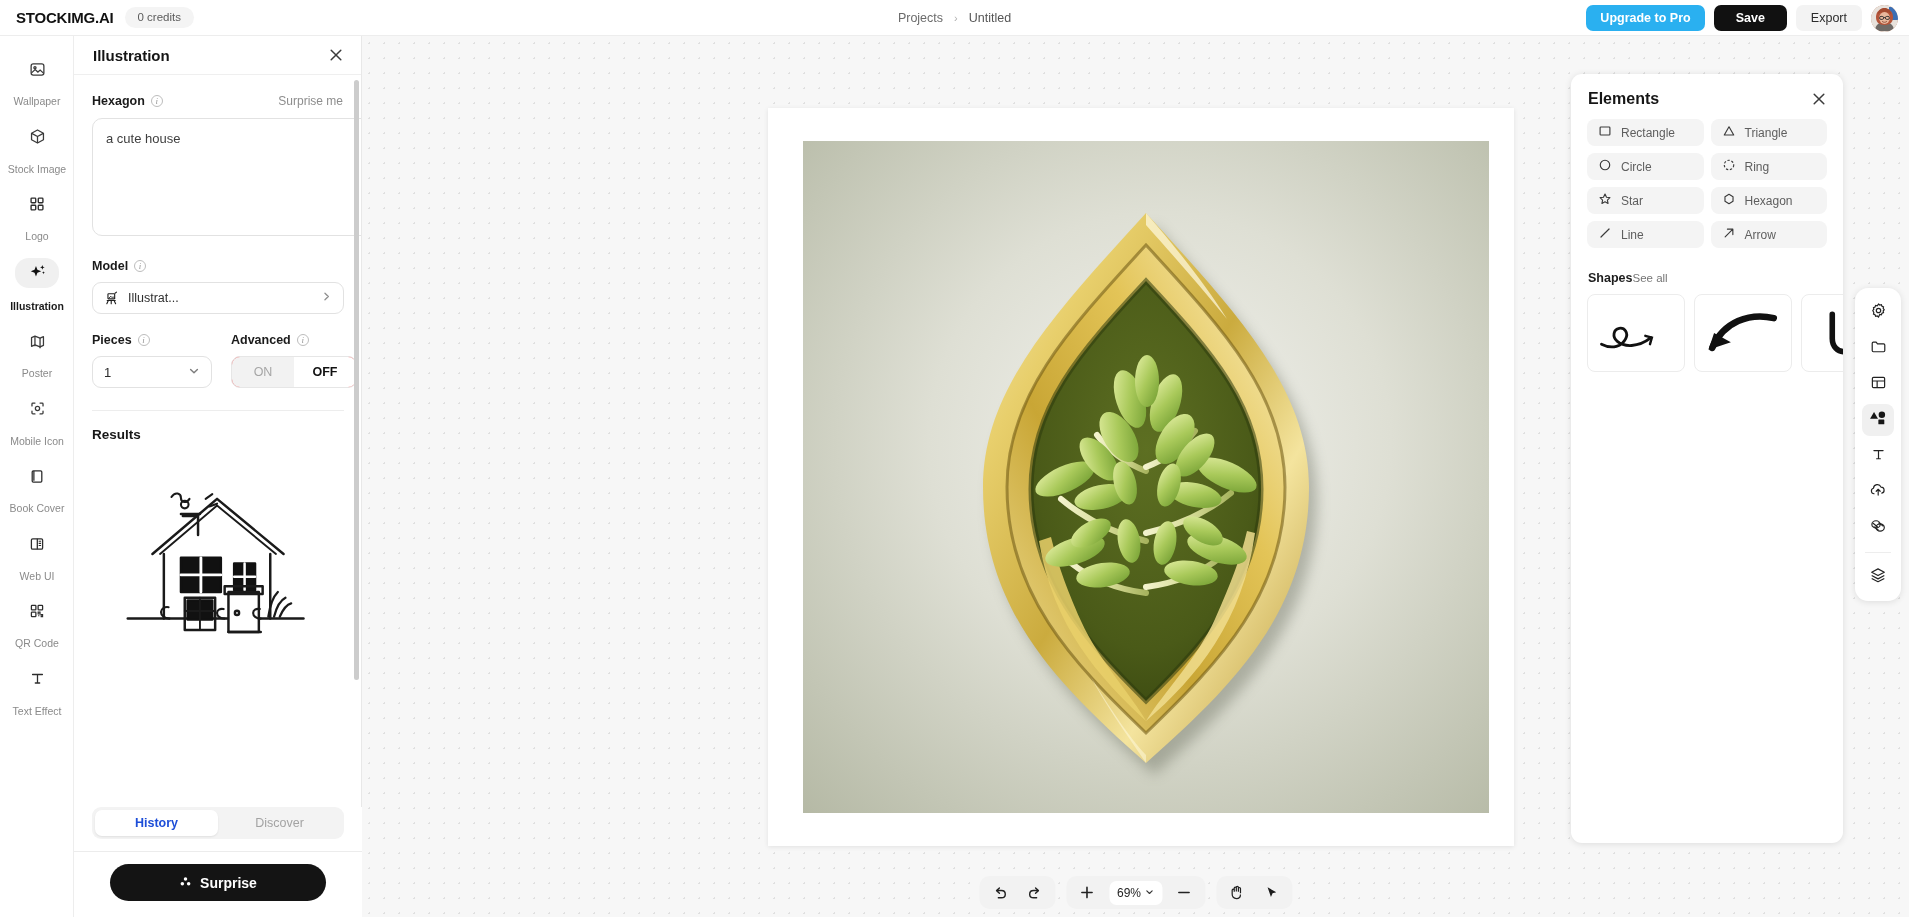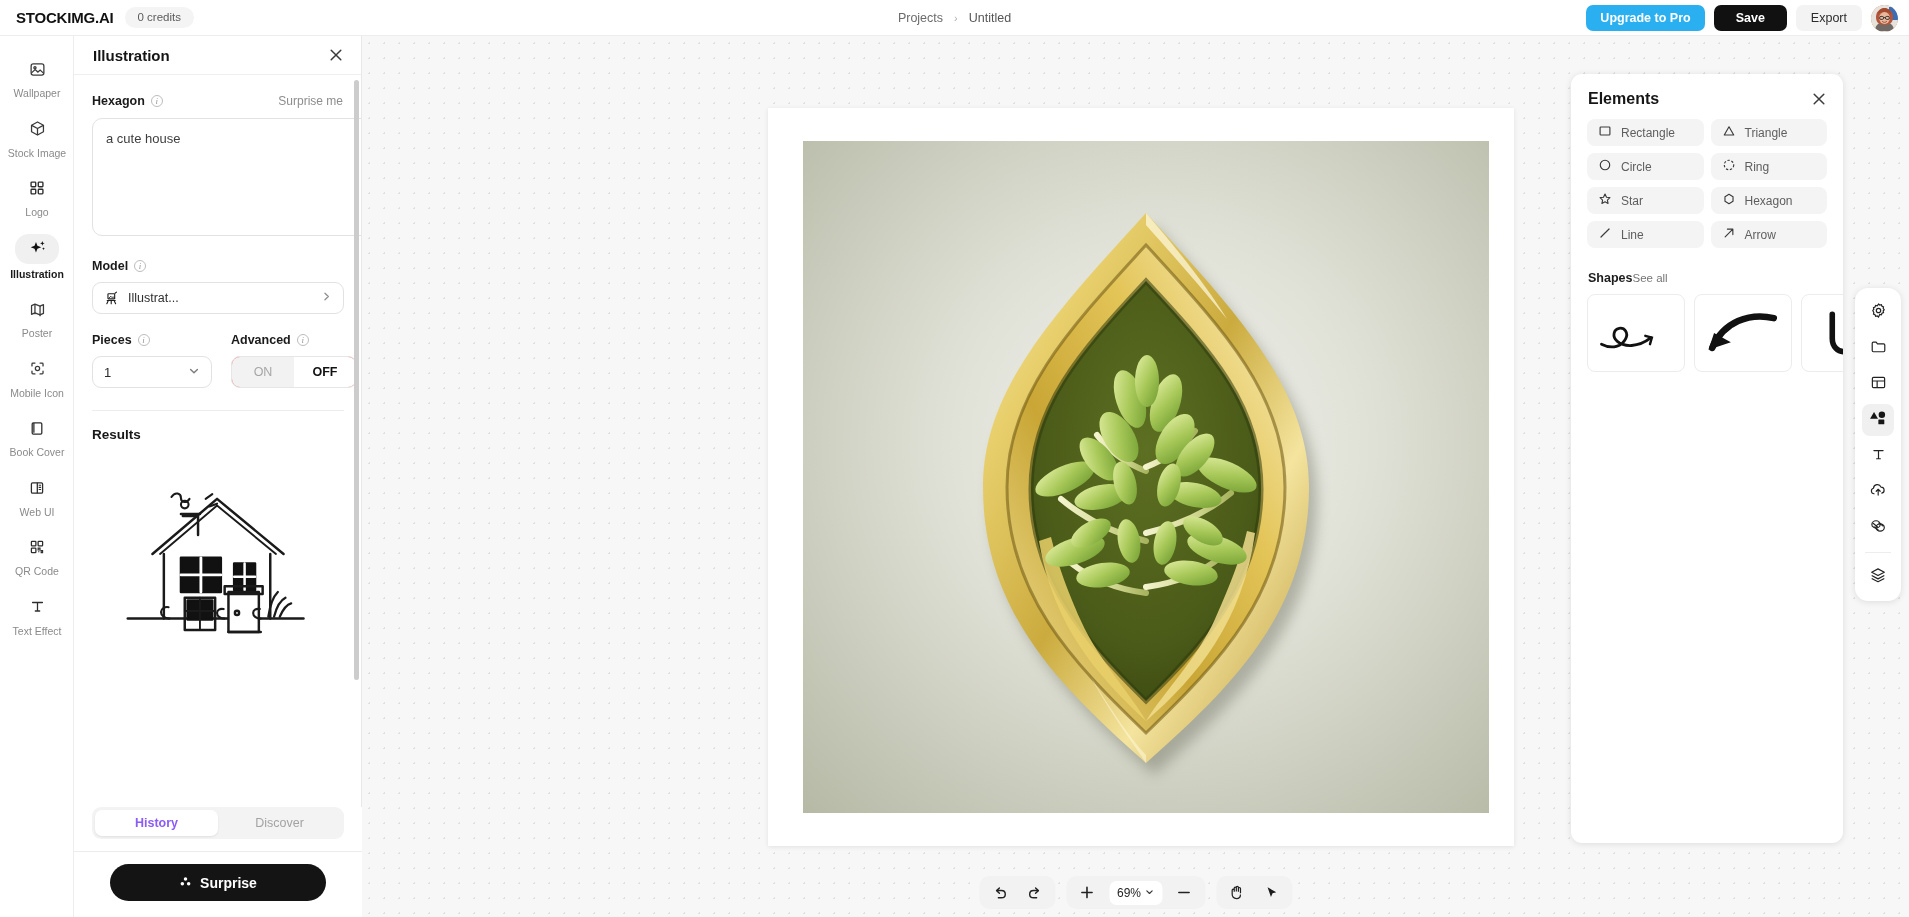--- a/index.html
+++ b/index.html
@@ -59,21 +59,21 @@
   }
 
   
   .rail {
     position: absolute; left: 0; top: 36px; width: 74px; height: 881px;
     background: #fff; border-right: 1px solid #ededed;
     padding-top: 12px; z-index: 30;
   }
   .rail-item {
     width: 74px; display: flex; flex-direction: column; align-items: center;
-    gap: 5px; padding: 7px 0 9px; cursor: pointer; position: relative;
+    gap: 13px; padding: 7px 0 9px; cursor: pointer; position: relative;
   }
   .rail-icon {
     width: 36px; height: 28px; display: flex; align-items: center;
     justify-content: center; border-radius: 14px;
   }
   .rail-item.active .rail-icon { background: #f0f0f0; width: 44px; height: 30px; }
   .rail-label { font-size: 10.5px; color: #8a8a8a; line-height: 1; }
   .rail-item.active .rail-label { color: #1a1a1a; font-weight: 600; }
 
   
@@ -157,21 +157,21 @@
     background: #fff;
   }
   .tabs {
     margin: 0 18px 12px; width: 252px; height: 32px; background: #f3f3f3;
     border-radius: 9px; display: flex; padding: 3px;
   }
   .tabs div {
     flex: 1; display: flex; align-items: center; justify-content: center;
     font-size: 12.5px; border-radius: 7px; cursor: pointer;
   }
-  .tabs .tab-active { background: #fff; color: #8b5cf6; font-weight: 600;
+  .tabs .tab-active { background: #fff; color: #1d4ed8; font-weight: 600;
                       box-shadow: 0 1px 2px rgba(0,0,0,.08); }
   .tabs .tab-idle { color: #a3a3a3; }
   .gen-wrap { border-top: 1px solid #ececec; padding: 12px 18px 16px; }
   .btn-generate {
     width: 216px; margin: 0 auto; height: 37px; background: #141414;
     color: #fff; border: none; border-radius: 19px; cursor: pointer;
     font-size: 14px; font-weight: 700;
     display: flex; align-items: center; justify-content: center; gap: 8px;
   }
 

